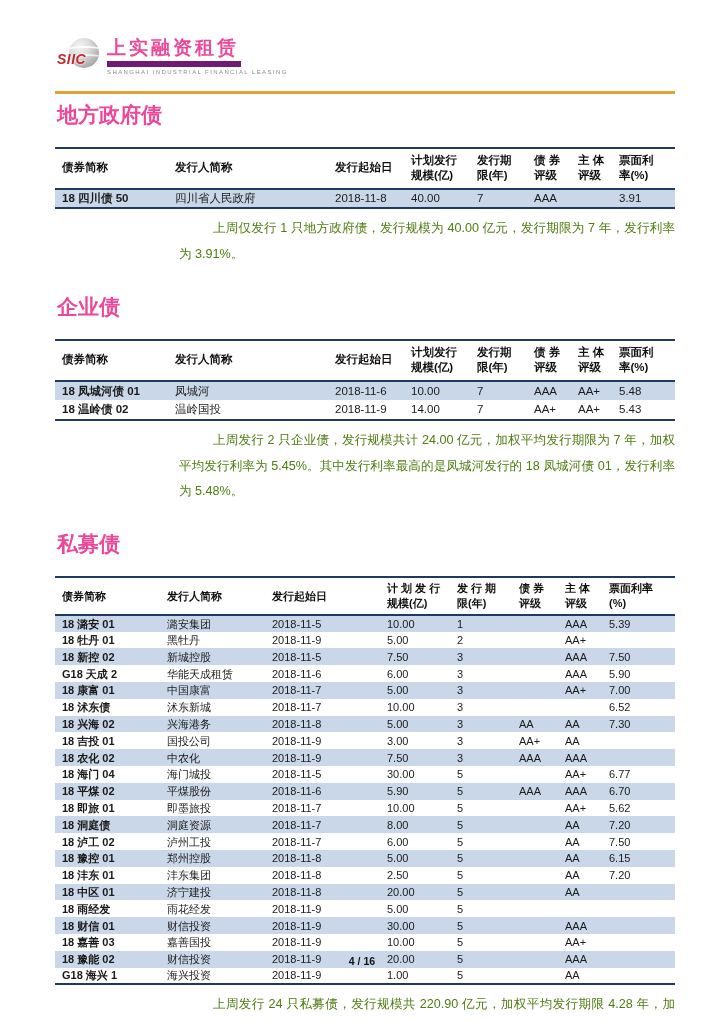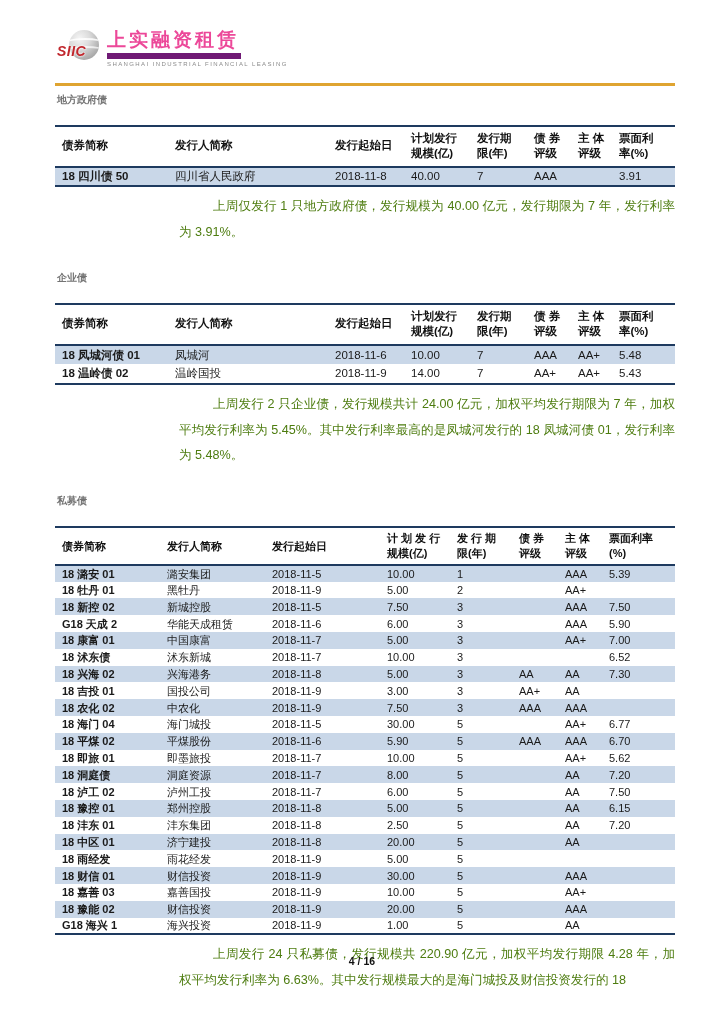--- a/index.html
+++ b/index.html
@@ -2,21 +2,21 @@
 <html><head>
 <meta charset="utf-8">
 <style>
   html,body { margin:0; padding:0; background:#ffffff; }
   .page {
     position:relative; width:724px; height:1023px; background:#fff;
     font-family:"Liberation Sans","DejaVu Sans",sans-serif; color:#1a1a1a;
     overflow:hidden;
   }
   
-  .logo { display:flex; align-items:flex-start; margin:28px 0 0 64px; height:46px; }
+  .logo { display:flex; align-items:flex-start; margin:36px 0 0 64px; height:46px; }
   .logo-globe { position:relative; width:36px; height:36px; margin-top:1px; }
   .globe-circle {
     position:absolute; left:5px; top:1px; width:30px; height:30px; border-radius:50%;
     overflow:hidden;
     background:radial-gradient(circle at 35% 28%, #f4f4f4 0%, #dcdcdc 35%, #aaaaaa 75%, #8f8f8f 100%);
   }
   .globe-circle::before {
     content:""; position:absolute; left:-25%; top:28%; width:150%; height:34%;
     border-radius:50%; border-top:2px solid rgba(255,255,255,.85);
   }
@@ -34,21 +34,21 @@
     display:inline-block; color:#ec4899; font-size:19px; font-weight:bold;
     letter-spacing:3px; line-height:1.25; border-bottom:6px solid #701a75; padding:0 2px 1px 0;
   }
   .logo-sub { color:#8b8b8b; font-size:6px; letter-spacing:1.4px; margin-top:2px; white-space:nowrap; }
   
   .gold-rule { height:2.5px; background:#dfa431; margin:9px 49px 0 55px; }
   
   .content { padding:0 49px 0 55px; }
   .section { margin-top:25px; }
   .section:first-child { margin-top:7px; }
-  .section-title { font-size:10px; font-weight:bold; margin:0 0 0 2px; color:#737373; }
+  .section-title { font-size:21px; font-weight:bold; margin:0 0 0 2px; color:#ec4899; }
   table.bond-table {
     border-collapse:collapse; width:620px; table-layout:fixed; margin-top:18px;
     border-top:2.5px solid #1e3a5f; border-bottom:2.5px solid #1e3a5f;
   }
   .bond-table thead th {
     border-bottom:2px solid #1e3a5f; font-weight:bold; text-align:left;
     vertical-align:middle; padding:4px 2px; font-size:11.5px; line-height:1.35; color:#111;
   }
   .bond-table tbody td { padding:0 2px; vertical-align:middle; font-size:11.5px; line-height:1.1; }
   .bond-table tbody tr:nth-child(odd) { background:#c9d7e8; }

